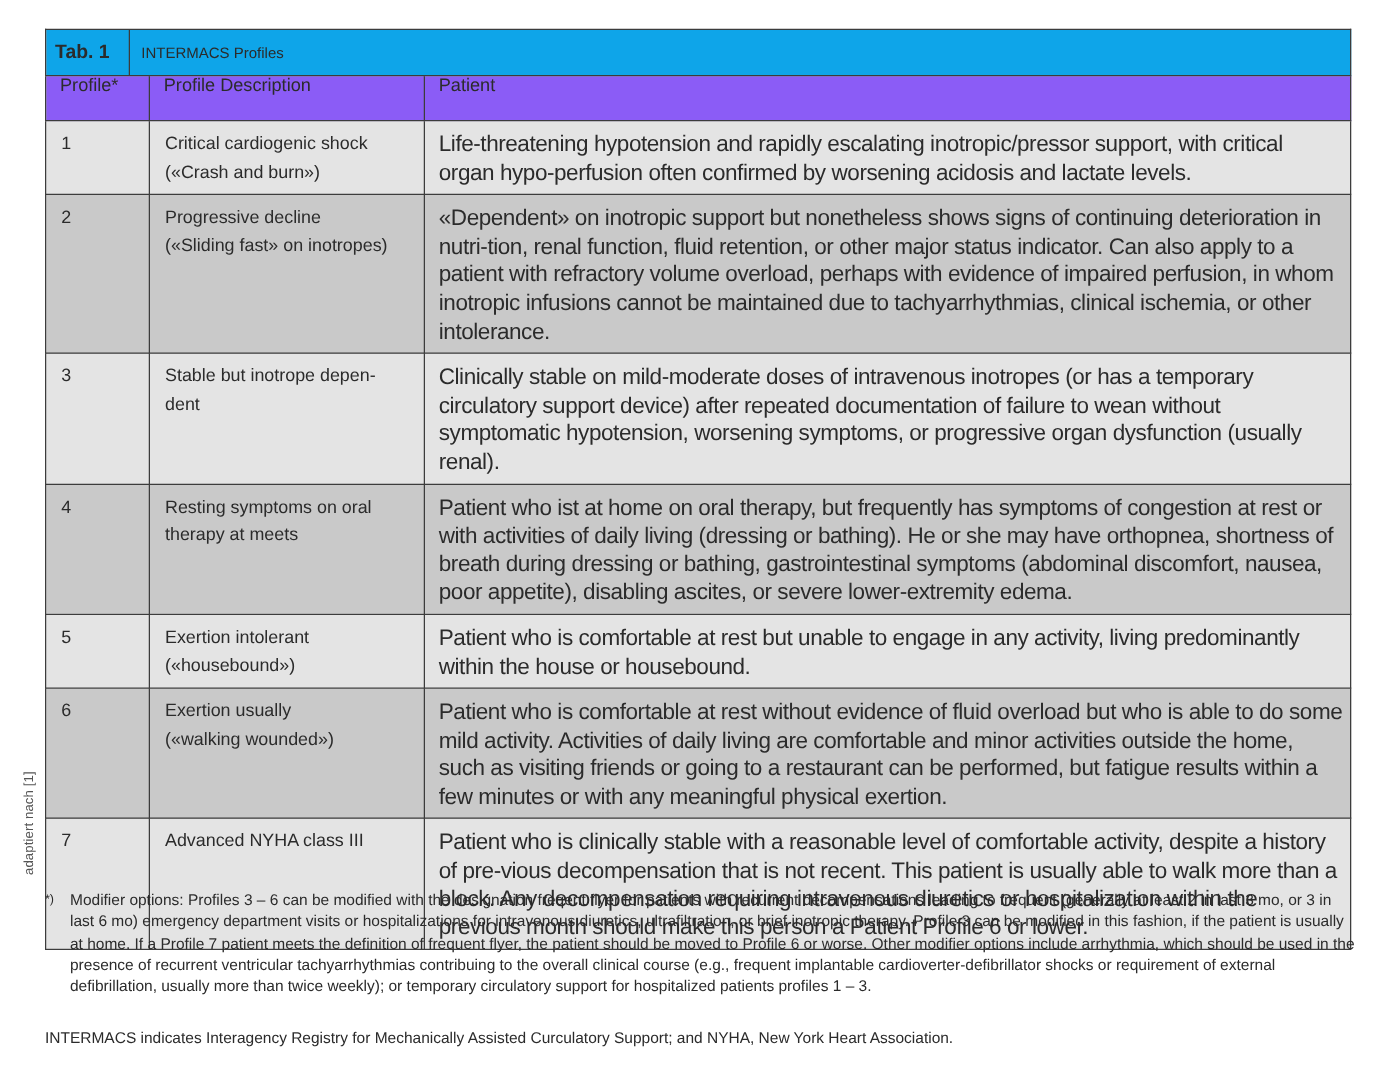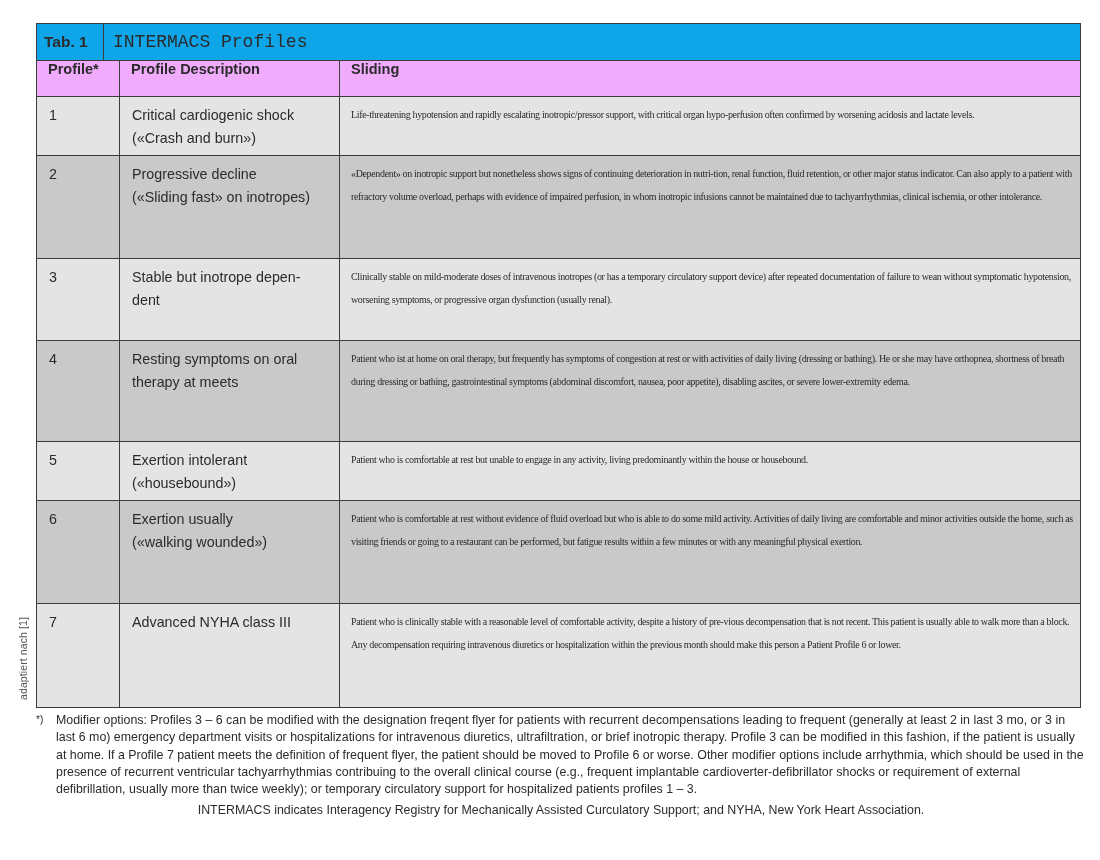--- a/index.html
+++ b/index.html
@@ -18,40 +18,40 @@
   }
   table.main td {
     border: 1.6px solid #3c3c3c; vertical-align: top; padding: 0;
   }
   .title-row td { background: #0ea5e9; height: 36px; }
   .title-wrap { display: flex; height: 36px; align-items: stretch; }
   .tab-label {
     width: 67px; border-right: 1.6px solid #3c3c3c; font-weight: bold; font-size: 15.5px;
     display: flex; align-items: center; padding-left: 7px; box-sizing: border-box;
   }
-  .tab-title { font-size: 18px; display: flex; align-items: center; padding-left: 9px; font-family: Liberation Mono, monospace; }
-  .hdr td { background: #f0abfc; height: 35px; font-weight: bold; font-size: 14.5px; vertical-align: middle; }
+  .tab-title { font-size: 12px; display: flex; align-items: center; padding-left: 9px; }
+  .hdr td { background: #8b5cf6; height: 35px; font-weight: normal; font-size: 14.5px; vertical-align: middle; }
   .hdr td span { display: block; padding-left: 11px; }
   .hdr td.c3 span { padding-left: 11px; }
   tr.light td { background: #e4e4e4; }
   tr.dark td { background: #c9c9c9; }
   .cell { font-size: 14.3px; line-height: 22.6px; padding: 7px 8px 6px 12px; }
   .cell.feat {
-    font-family: Liberation Serif, serif; font-size: 10px; letter-spacing: -0.35px;
+    font-family: Liberation Sans, sans-serif; font-size: 18px; letter-spacing: -0.35px;
     padding-left: 11px; padding-right: 6px; text-align: left;
   }
   .cell.desc { padding-left: 12px; }
   .footnote {
     position: absolute; left: 36px; top: 712px; width: 1050px;
     font-size: 12.4px; line-height: 17.3px; color: #2b2b2b;
   }
   .fn-row { display: flex; }
   .fn-marker { width: 20px; font-size: 10px; line-height: 15px; flex: none; }
   .fn-text { flex: 1; }
-  .abbr { margin-top: 4px; text-align: center; }
+  .abbr { margin-top: 24px; }
 </style>
 </head>
 <body>
 
 <div class="side-note">adaptiert nach [1]</div>
 
 <table class="main">
   <colgroup>
     <col style="width:83px">
     <col style="width:220px">
@@ -67,21 +67,21 @@
     </td>
   </tr>
   <tr class="hdr">
     <td>
           <span>Profile*</span>
         </td>
     <td>
           <span>Profile Description</span>
         </td>
     <td class="c3">
-          <span>Sliding</span>
+          <span>Patient</span>
         </td>
   </tr>
   </tbody>
     <tbody id="rows">
       <tr class="light" style="height: 59px;">
         <td>
           <div class="cell">1</div>
         </td>
         <td>
           <div class="cell desc">

